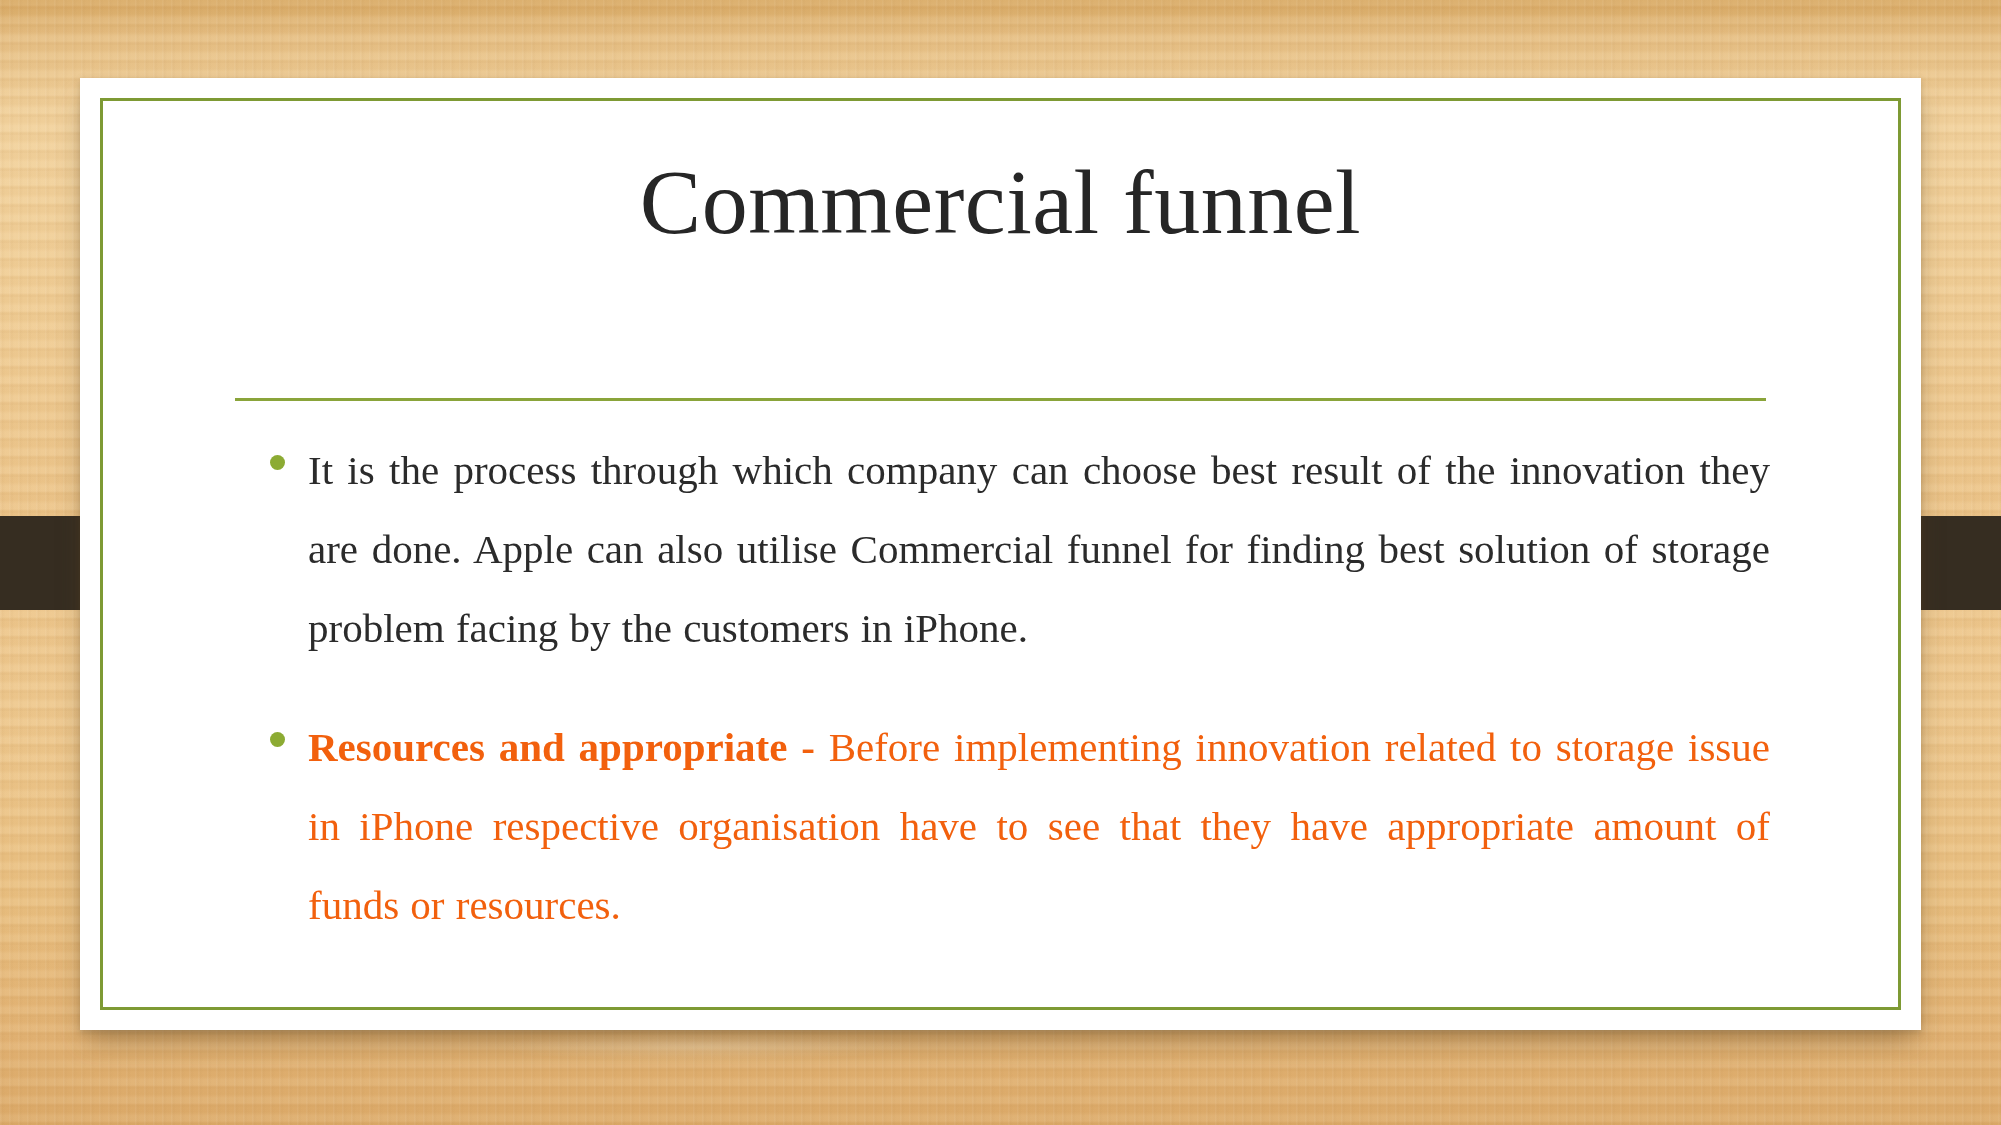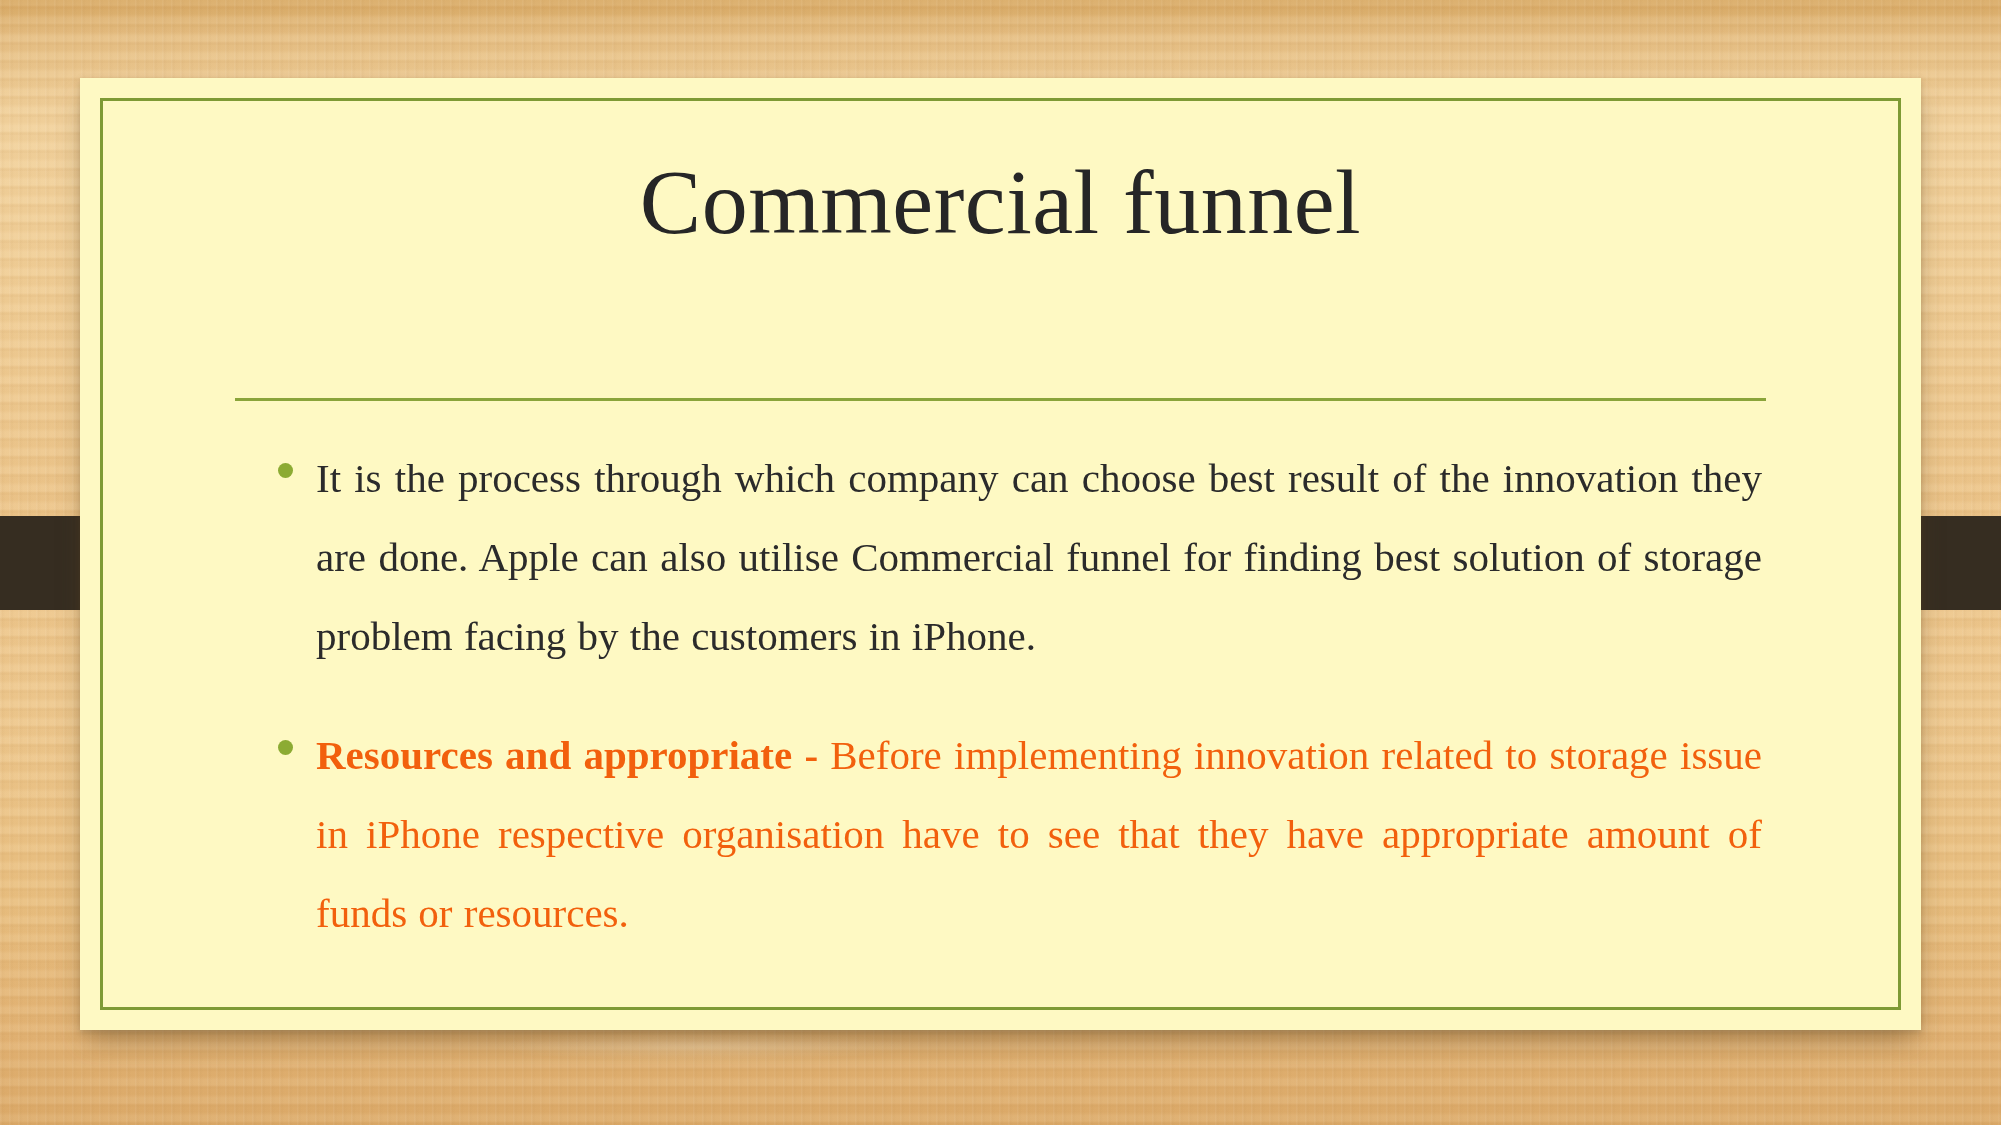--- a/index.html
+++ b/index.html
@@ -97,21 +97,21 @@
   #ribbon-tab-left  .ribbon-edge { right: 0; }
   #ribbon-tab-right .ribbon-edge { left: 0;  }
 
   
   #slide-card {
     position: absolute;
     left: 80px;
     top: 78px;
     width: 1841px;
     height: 952px;
-    background: #fef9c3;
+    background: #ffffff;
     box-shadow:
       0 16px 26px -6px rgba(90,66,34,0.42),
       0 2px 6px rgba(90,66,34,0.25);
   }
   #slide-inner-border {
     position: absolute;
     left: 20px;
     top: 20px;
     right: 20px;
     bottom: 20px;
@@ -151,21 +151,21 @@
 
   #body-block {
     position: absolute;
     left: 150px;
     right: 143px;
     top: 345px;
   }
 
   ul.bullet-list {
     list-style: none;
-    margin: 16px;
+    margin: 8px;
     padding: 0;
   }
   li.bullet-item {
     position: relative;
     padding-left: 70px;
     margin: 0 0 40px 0;
   }
   li.bullet-item:last-child { margin-bottom: 0; }
 
   .bullet-marker {

